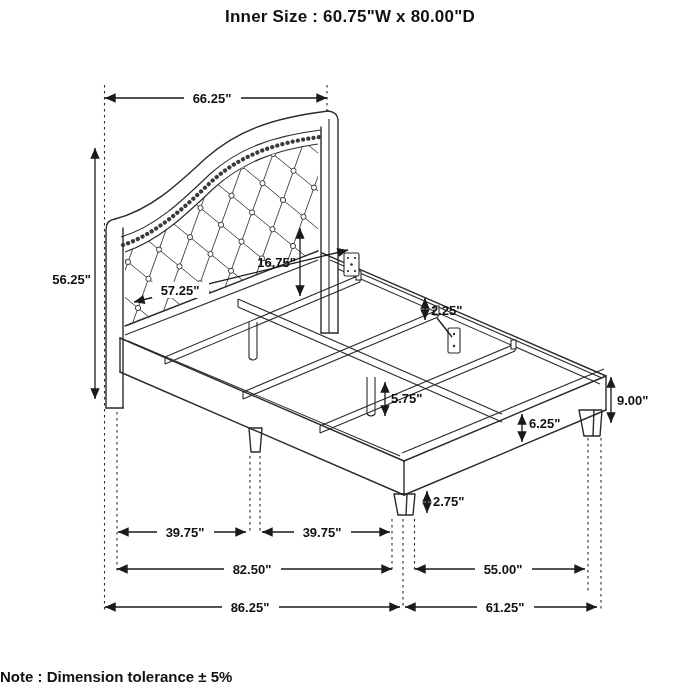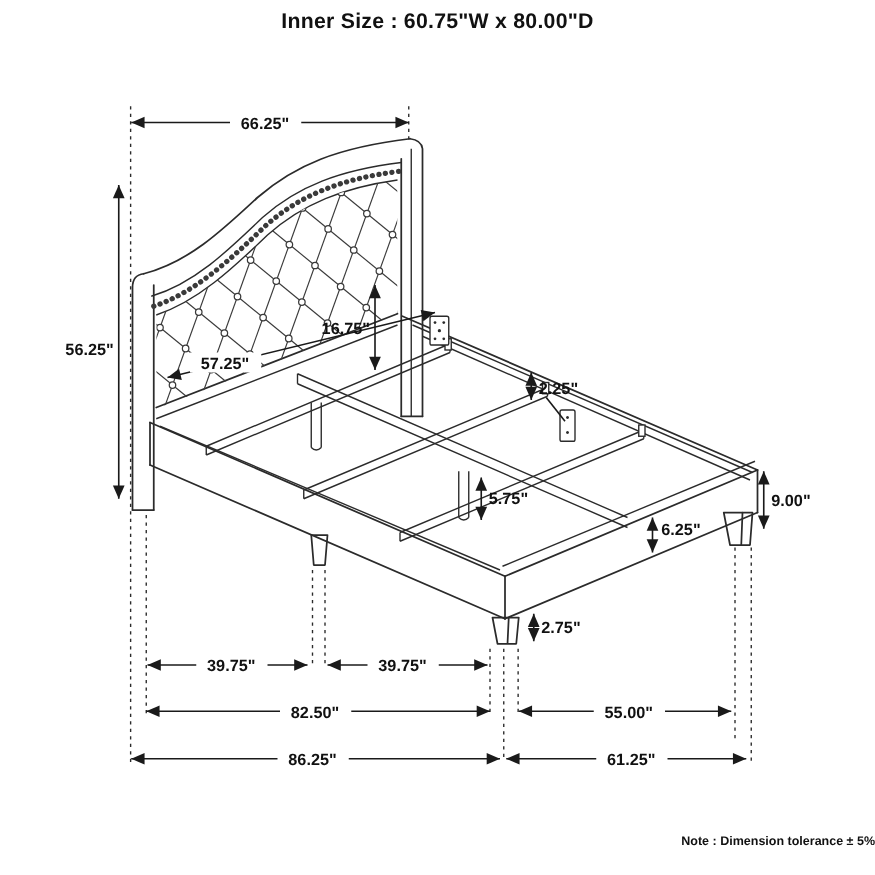--- a/index.html
+++ b/index.html
@@ -1,21 +1,21 @@
 <!DOCTYPE html>
 <html><head>
 <meta charset="utf-8">
 <style>
   html,body{margin:0;padding:0;background:#fff;}
   #stage{position:relative;width:700px;height:700px;background:#fff;overflow:hidden;
          font-family:"Liberation Sans",sans-serif;}
   .titlebar{position:absolute;left:0;top:7px;width:700px;text-align:center;
             font-size:17px;font-weight:bold;color:#111;letter-spacing:.2px;}
-  .notebar{position:absolute;left:0;top:668px;width:700px;text-align:right;
-           font-size:10px;font-weight:bold;color:#111;}
+  .notebar{position:absolute;left:0;top:668px;width:700px;text-align:left;
+           font-size:15px;font-weight:bold;color:#111;}
   svg{position:absolute;left:0;top:0;}
   .art{stroke:#2b2b2b;fill:none;stroke-width:1.4;stroke-linejoin:round;stroke-linecap:round;}
   .art2{stroke:#2b2b2b;fill:none;stroke-width:1.1;stroke-linejoin:round;}
   .dim{stroke:#1a1a1a;fill:none;stroke-width:1.3;}
   .ext{stroke:#2b2b2b;fill:none;stroke-width:1.1;stroke-dasharray:2.6 3.4;}
   .dimtxt{font:bold 13px "Liberation Sans",sans-serif;fill:#111;}
   .lbg{fill:#ffffff;}
   .plate{fill:#fff;stroke:#2b2b2b;stroke-width:1.1;}
   .dot{fill:#2b2b2b;}
 </style>

